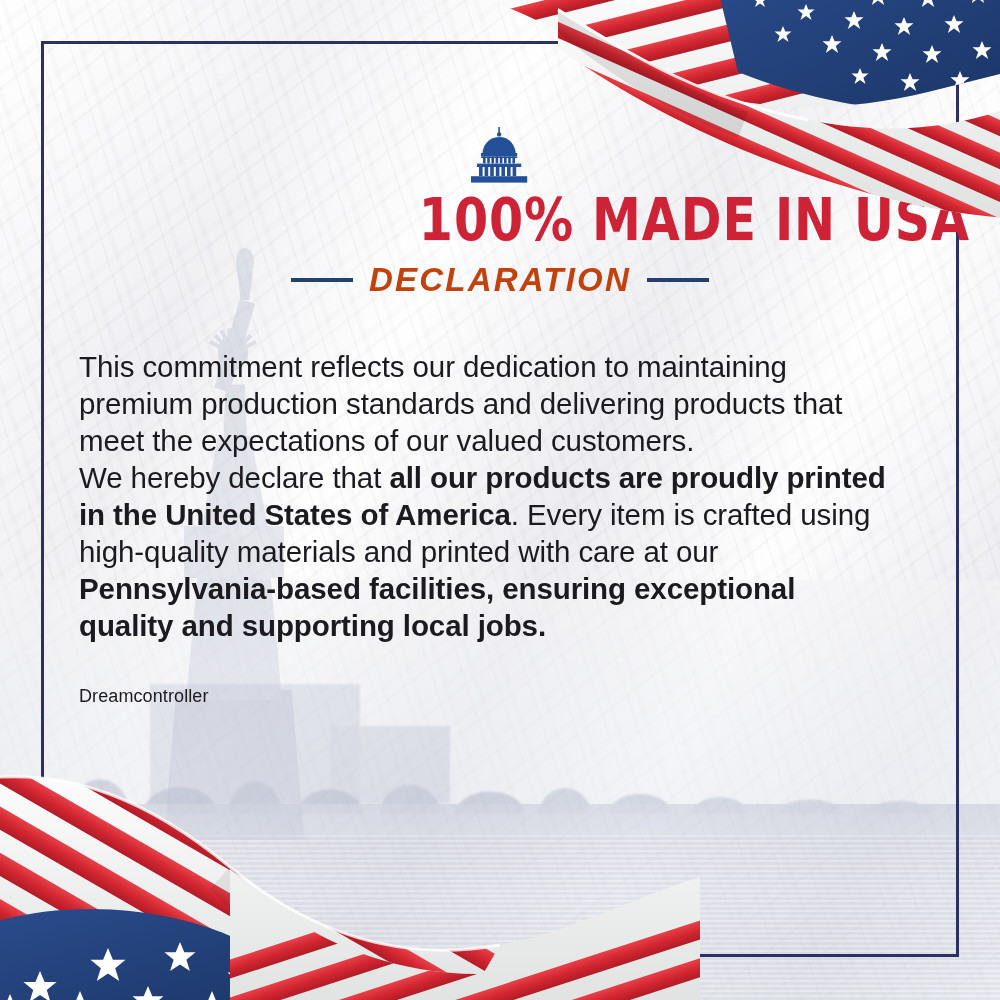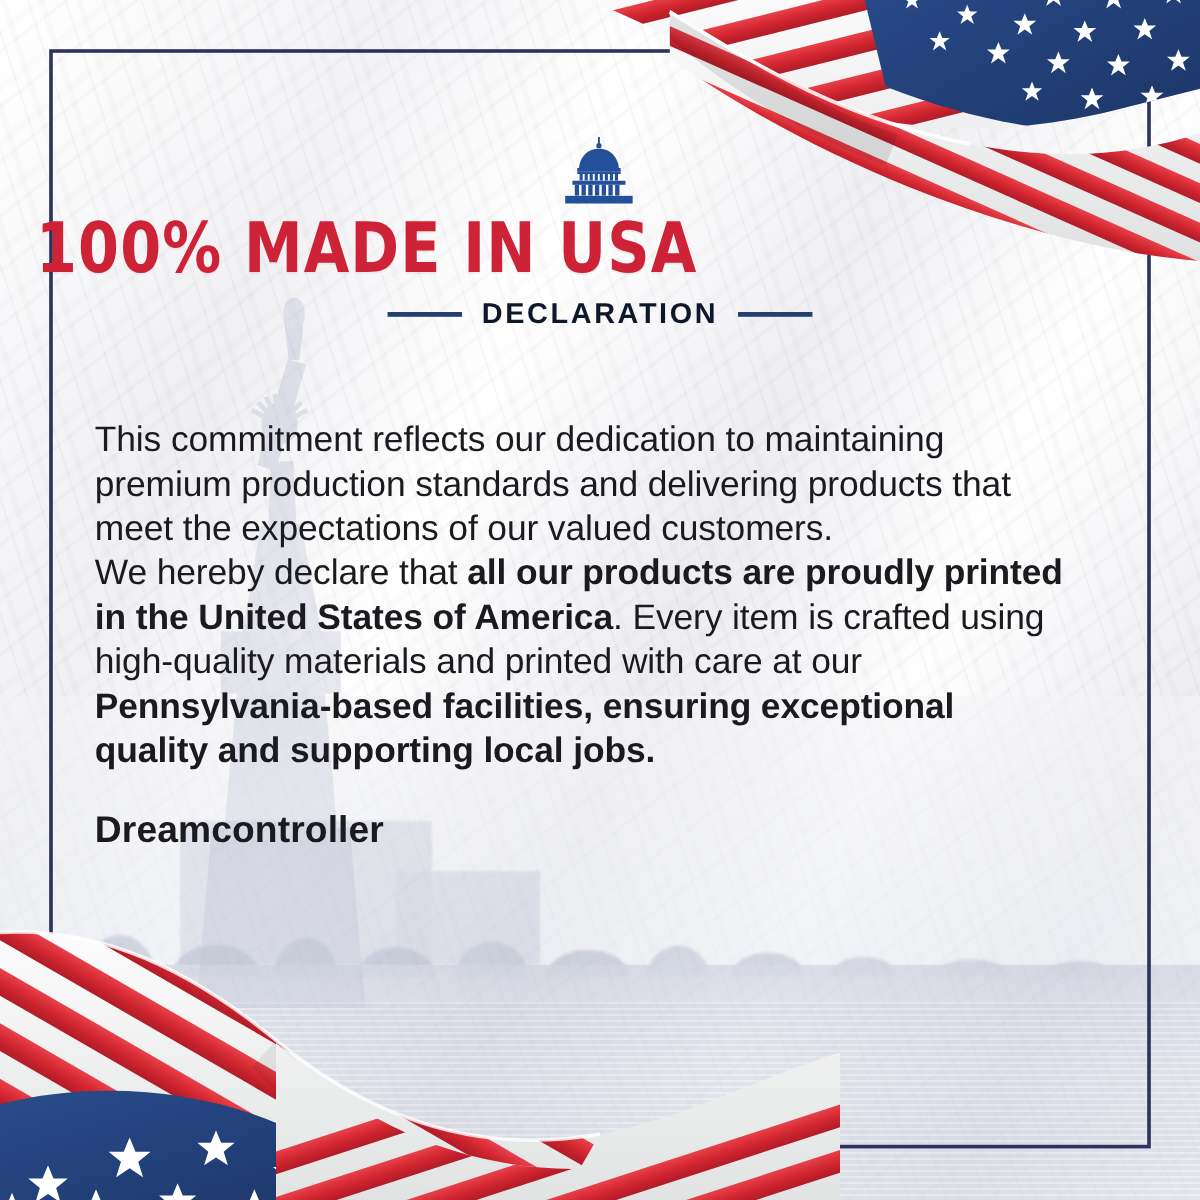--- a/index.html
+++ b/index.html
@@ -76,39 +76,39 @@
   
   .frame{position:absolute;left:41px;top:41px;width:918px;height:916px;
     border:3px solid #2c3161;box-sizing:border-box;}
 
   
   .flag{position:absolute;pointer-events:none;}
   .flag-tr{right:-8px;top:-12px;width:600px;height:230px;}
   .flag-bl{left:-20px;bottom:-14px;width:720px;height:265px;}
 
   
-  .header{position:absolute;left:0;right:0;top:114px;text-align:left;}
+  .header{position:absolute;left:0;right:0;top:127px;text-align:right;}
   .capitol{display:block;margin:0 auto;}
   .title{
     margin:8px 0 0;color:#ce2236;
     font-family:"Liberation Sans Narrow","DejaVu Sans Condensed","Liberation Sans",sans-serif;
     font-weight:700;font-size:58px;letter-spacing:1px;line-height:1;
     transform:scaleX(.94);transform-origin:center;
     text-shadow:0 1px 0 rgba(0,0,0,.05);
   }
   .subwrap{display:flex;align-items:center;justify-content:center;gap:16px;margin-top:12px;}
   .dash{width:62px;height:4px;background:#24406e;display:block;}
-  .subtitle{color:#0f172a;font-weight:700;font-size:24px;letter-spacing:2.2px;}
+  .subtitle{color:#c2410c;font-weight:700;font-size:33px;letter-spacing:2.2px;font-style:italic;}
 
   
   .copy{position:absolute;left:79px;top:345px;width:815px;color:#1b1b1f;}
   .para{font-size:29.5px;line-height:37px;letter-spacing:-.1px;margin:0;}
   .para.second{margin-top:3px;}
   .para b{font-weight:700;}
-  .signature{margin-top:30px;font-size:31px;font-weight:700;letter-spacing:.1px;}
+  .signature{margin-top:42px;font-size:18px;font-weight:400;letter-spacing:.1px;}
 </style>
 </head>
 <body>
 
 <div id="page">
 
   <div class="paper"></div>
 
   <div class="photo">
     <div class="sky"></div>

